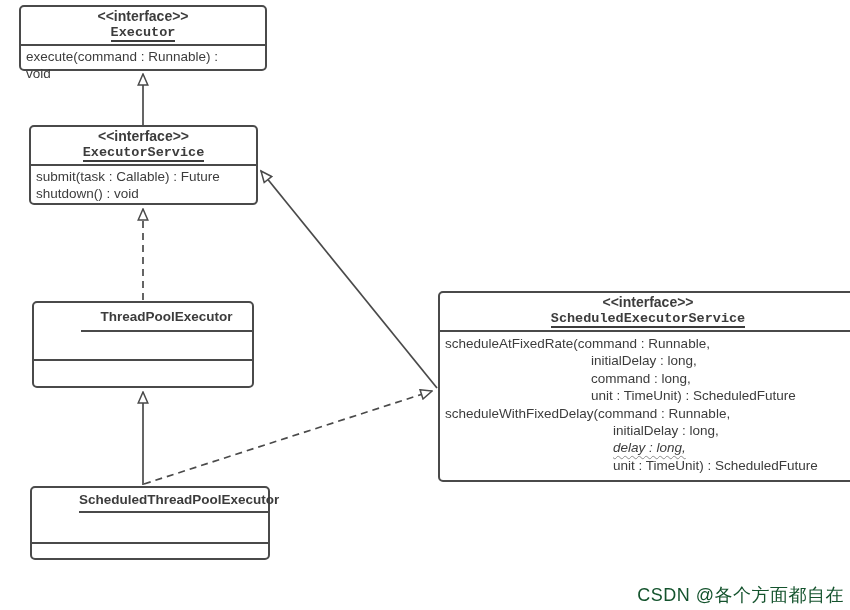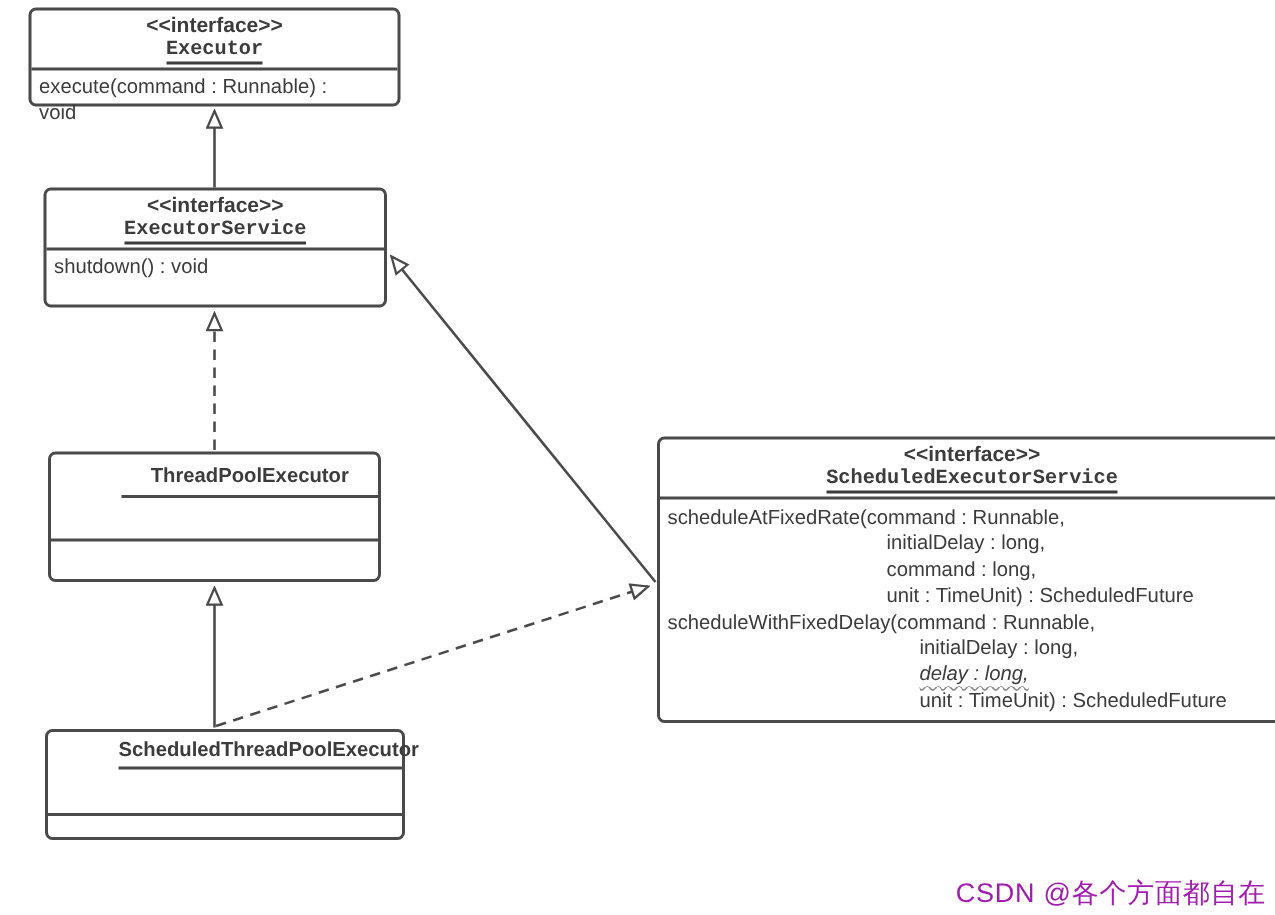--- a/index.html
+++ b/index.html
@@ -70,21 +70,21 @@
   .empty-comp {
     border-bottom: 2px solid #4a4a4a;
     box-sizing: border-box;
   }
   .empty-comp.last { border-bottom: none; }
   .watermark {
     position: absolute;
     right: 6px;
     bottom: 3px;
     font-size: 18px;
-    color: #a21caf;
+    color: #14532d;
     letter-spacing: 0.5px;
   }
 </style>
 </head>
 <body>
 
 <div class="canvas">
 
   <svg class="arrow-layer" width="850" height="610" viewBox="0 0 850 610" xmlns="http://www.w3.org/2000/svg">
     <defs>
@@ -113,20 +113,21 @@
   </div>
 
   <div class="uml-box" style="left:29px; top:125px; width:229px; height:80px;">
     <div class="uml-header">
       <div class="stereotype">&lt;&lt;interface&gt;&gt;</div>
       <div class="class-name">
         <span class="u">ExecutorService</span>
       </div>
     </div>
     <div class="uml-body">
+      <div class="m-line">submit(task : Callable) : Future</div>
       <div class="m-line">shutdown() : void</div>
     </div>
   </div>
 
   <div class="uml-box" style="left:32px; top:301px; width:222px; height:87px;">
     <div class="title-comp" style="height:29px; line-height:27px;">ThreadPoolExecutor</div>
     <div class="empty-comp" style="height:29px;"></div>
     <div class="empty-comp last" style="height:25px;"></div>
   </div>
 

